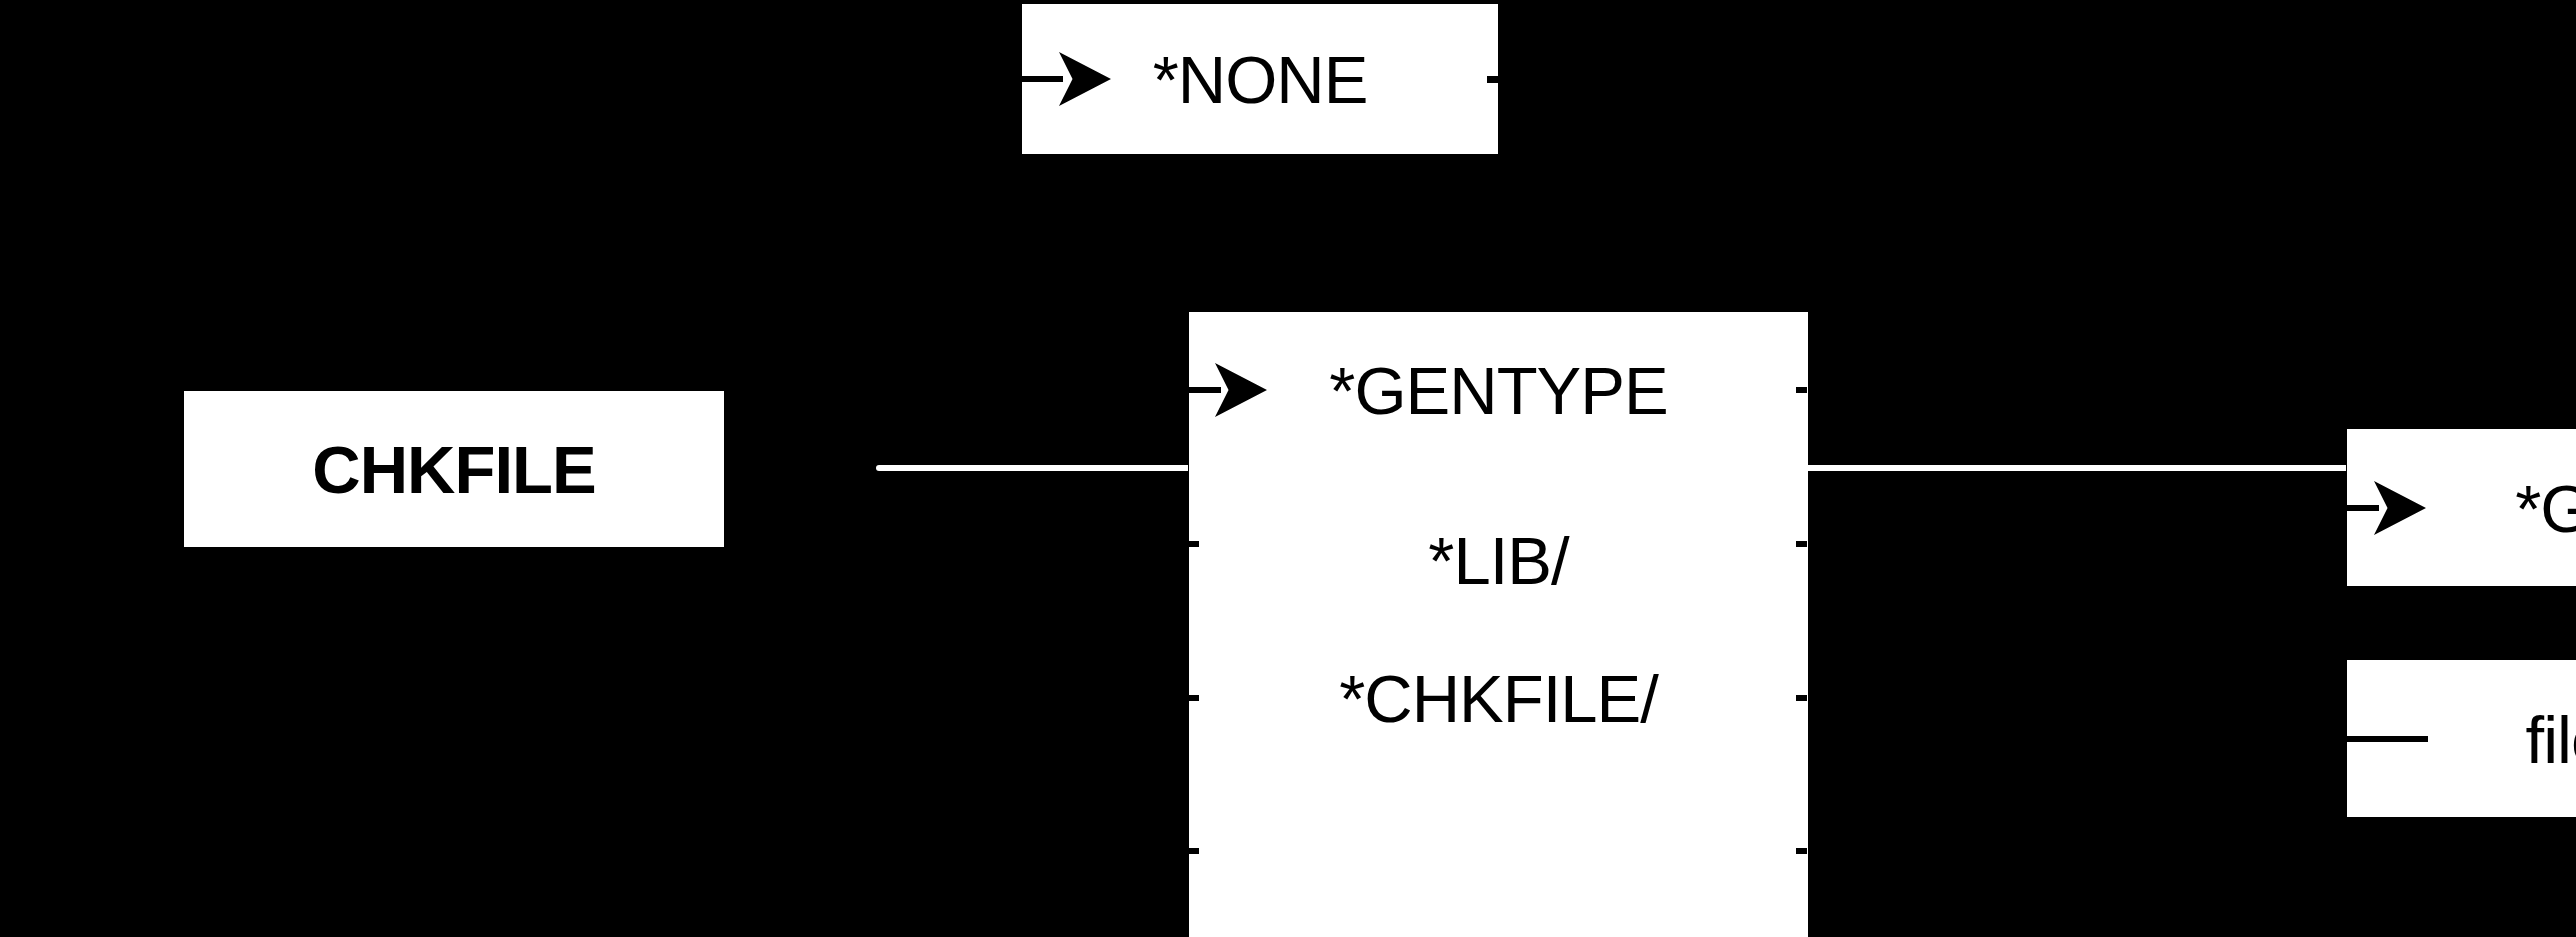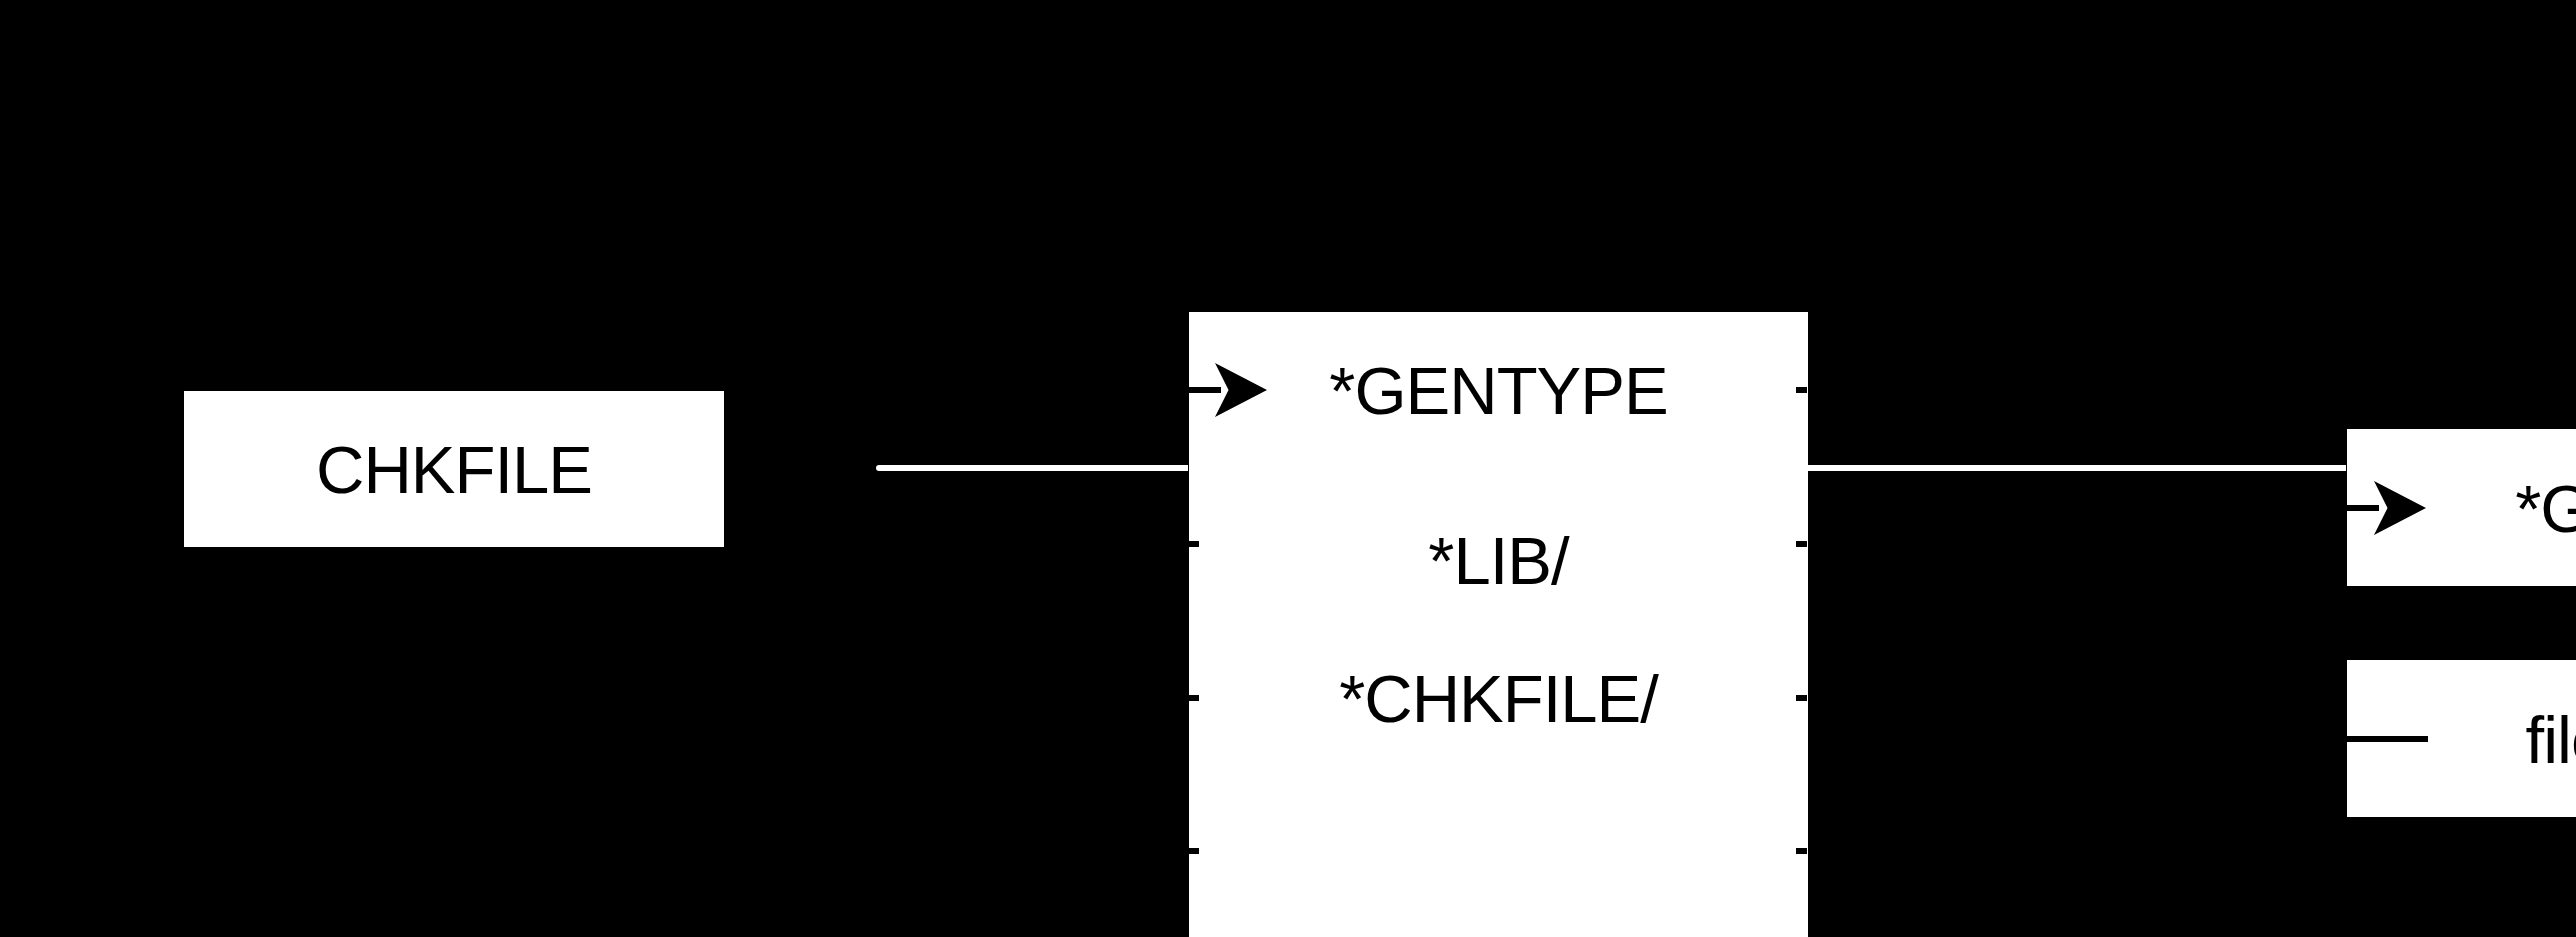--- a/index.html
+++ b/index.html
@@ -52,24 +52,30 @@
   }
 </style>
 </head>
 <body>
 
 <div id="stage">
 
   <div class="hline cap-left" style="left:876px; top:465px; width:312px;"></div>
   <div class="hline" style="left:1807px; top:465px; width:539px;"></div>
 
-  <div class="box" style="left:184px; top:391px; width:540px; height:156px;">
+  <div class="box" style="left:184px; top:391px; width:540px; height:156px;font-weight:bold;">
     <span class="label" style="left:50%; top:50%;">CHKFILE</span>
   </div>
 
+  <div class="box" style="left:1022px; top:4.1px; width:476px; height:150px;">
+    <div class="shaft" style="left:0px; top:72px; width:41px;"></div>
+    <div class="arrowhead" style="left:37px; top:48px;"></div>
+    <span class="label" style="left:50%; top:50%;">*NONE</span>
+    <div class="stub" style="left:465px; top:72px; width:11.3px; height:6.7px;"></div>
+  </div>
 
   <div class="box" style="left:1189px; top:312px; width:619px; height:708px;">
 
     <div class="shaft" style="left:0px; top:75px; width:32px;"></div>
     <div class="arrowhead" style="left:26px; top:51px;"></div>
     <span class="label" style="left:50%; top:78px;">*GENTYPE</span>
     <div class="stub" style="left:607px; top:75px; width:11.3px;"></div>
 
     <div class="stub" style="left:0px; top:229px; width:10.3px;"></div>
     <span class="label" style="left:50%; top:248px;">*LIB/</span>

